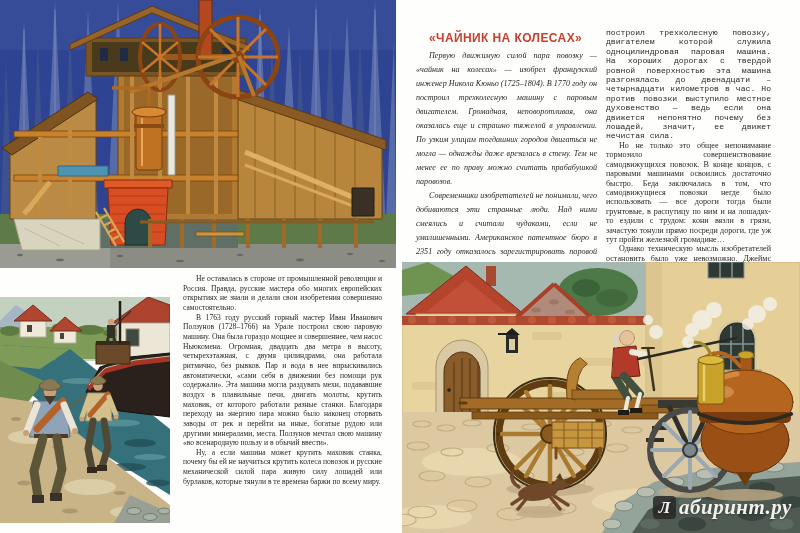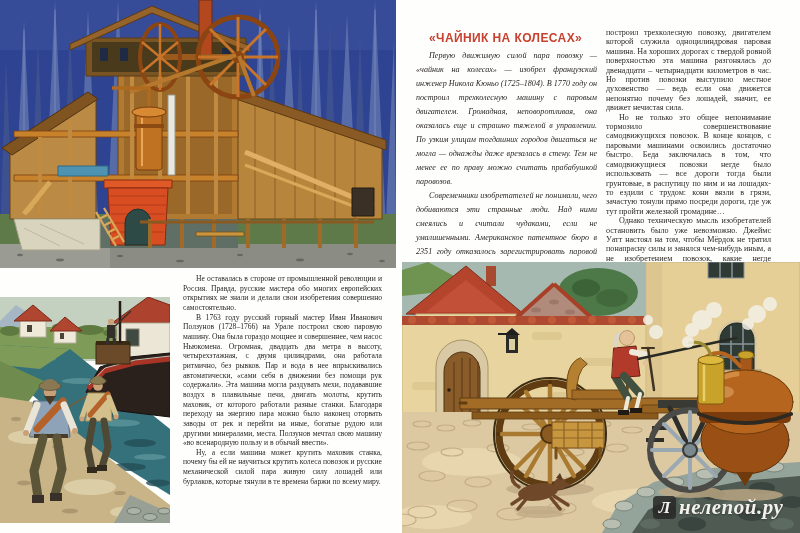--- a/index.html
+++ b/index.html
@@ -1,21 +1,21 @@
 <!DOCTYPE html>
 <html><head>
 <meta charset="utf-8">
 <style>
   html,body{margin:0;padding:0;background:#ffffff;}
   #spread{position:relative;width:800px;height:533px;background:#fefefc;overflow:hidden;
           font-family:"Liberation Serif",serif;}
   .illu{position:absolute;display:block;}
   .col{position:absolute;color:#2a2724;text-align:justify;}
   .col p{margin:0;text-indent:13px;}
-  .col p.cont{text-indent:0;}
+  .col p.cont{text-indent:0;font-family:Liberation Mono, monospace;}
   #col-mid{left:416px;top:49px;width:181px;font-size:8.1px;line-height:14px;font-style:italic;}
   #col-right{left:606px;top:28px;width:165px;font-size:8.1px;line-height:9.4px;}
   #col-left{left:183px;top:274px;width:199px;font-size:7.6px;line-height:9.65px;}
   #article-title{position:absolute;left:429px;top:31px;
       font-family:"Liberation Sans",sans-serif;font-size:12px;font-weight:600;
       letter-spacing:.4px;color:#c8402e;white-space:nowrap;}
   #watermark{position:absolute;left:653px;top:494px;height:27px;display:flex;
       align-items:center;gap:3px;}
   #watermark .tile{width:23px;height:23px;border-radius:4px;background:rgba(42,42,40,.88);
       color:#f6f3ed;font-family:"Liberation Serif",serif;font-style:italic;font-weight:700;
@@ -603,16 +603,16 @@
           <line x1="10" y1="18" x2="-2" y2="26"></line>
             <line x1="13" y1="20" x2="4" y2="31"></line>
           <path d="M5,9 q-9,-5 -7,-15"></path>
         </g>
       </g>
     </g>
   </svg>
 
   <div id="watermark">
     <span class="tile">Л</span>
-    <span class="wm-text">нелепой.ру</span>
+    <span class="wm-text">абиринт.ру</span>
   </div>
 
 </div>
 
 </body></html>

